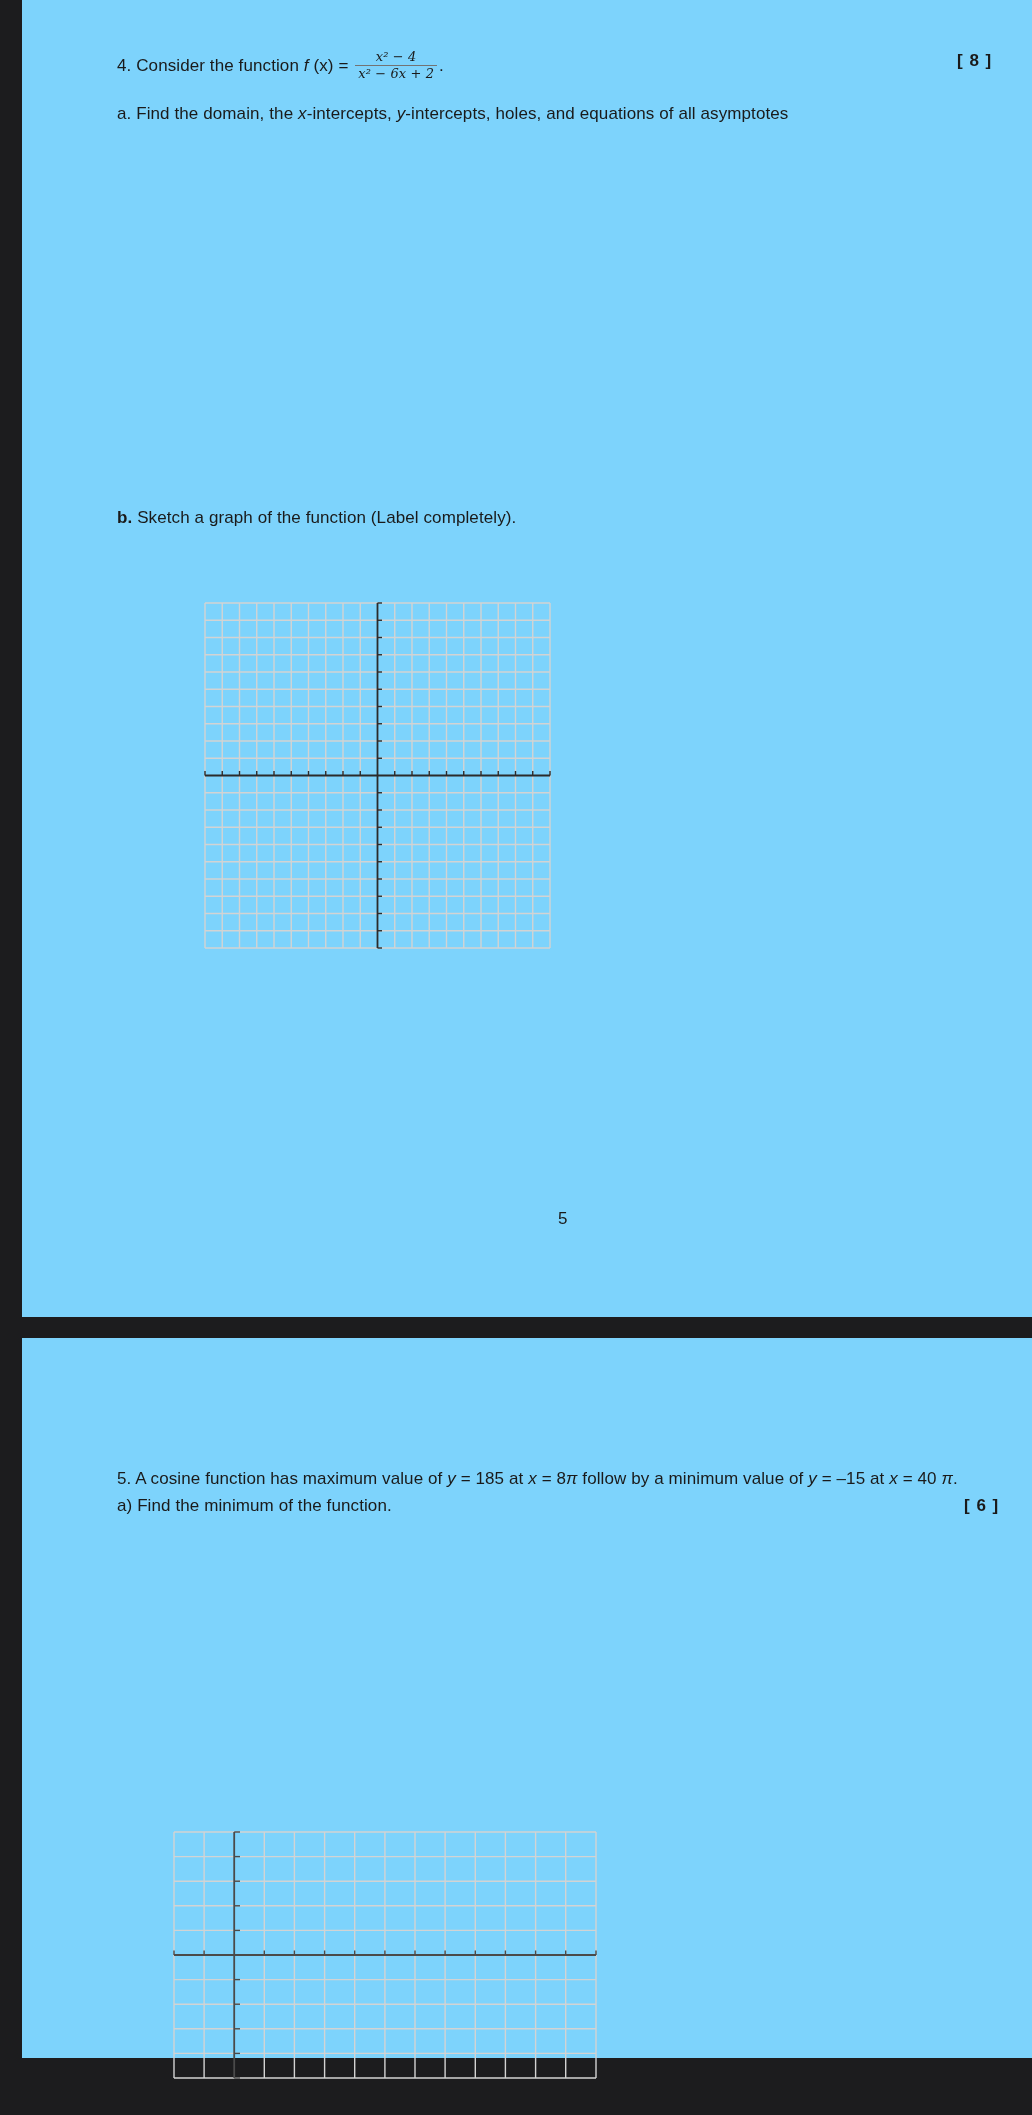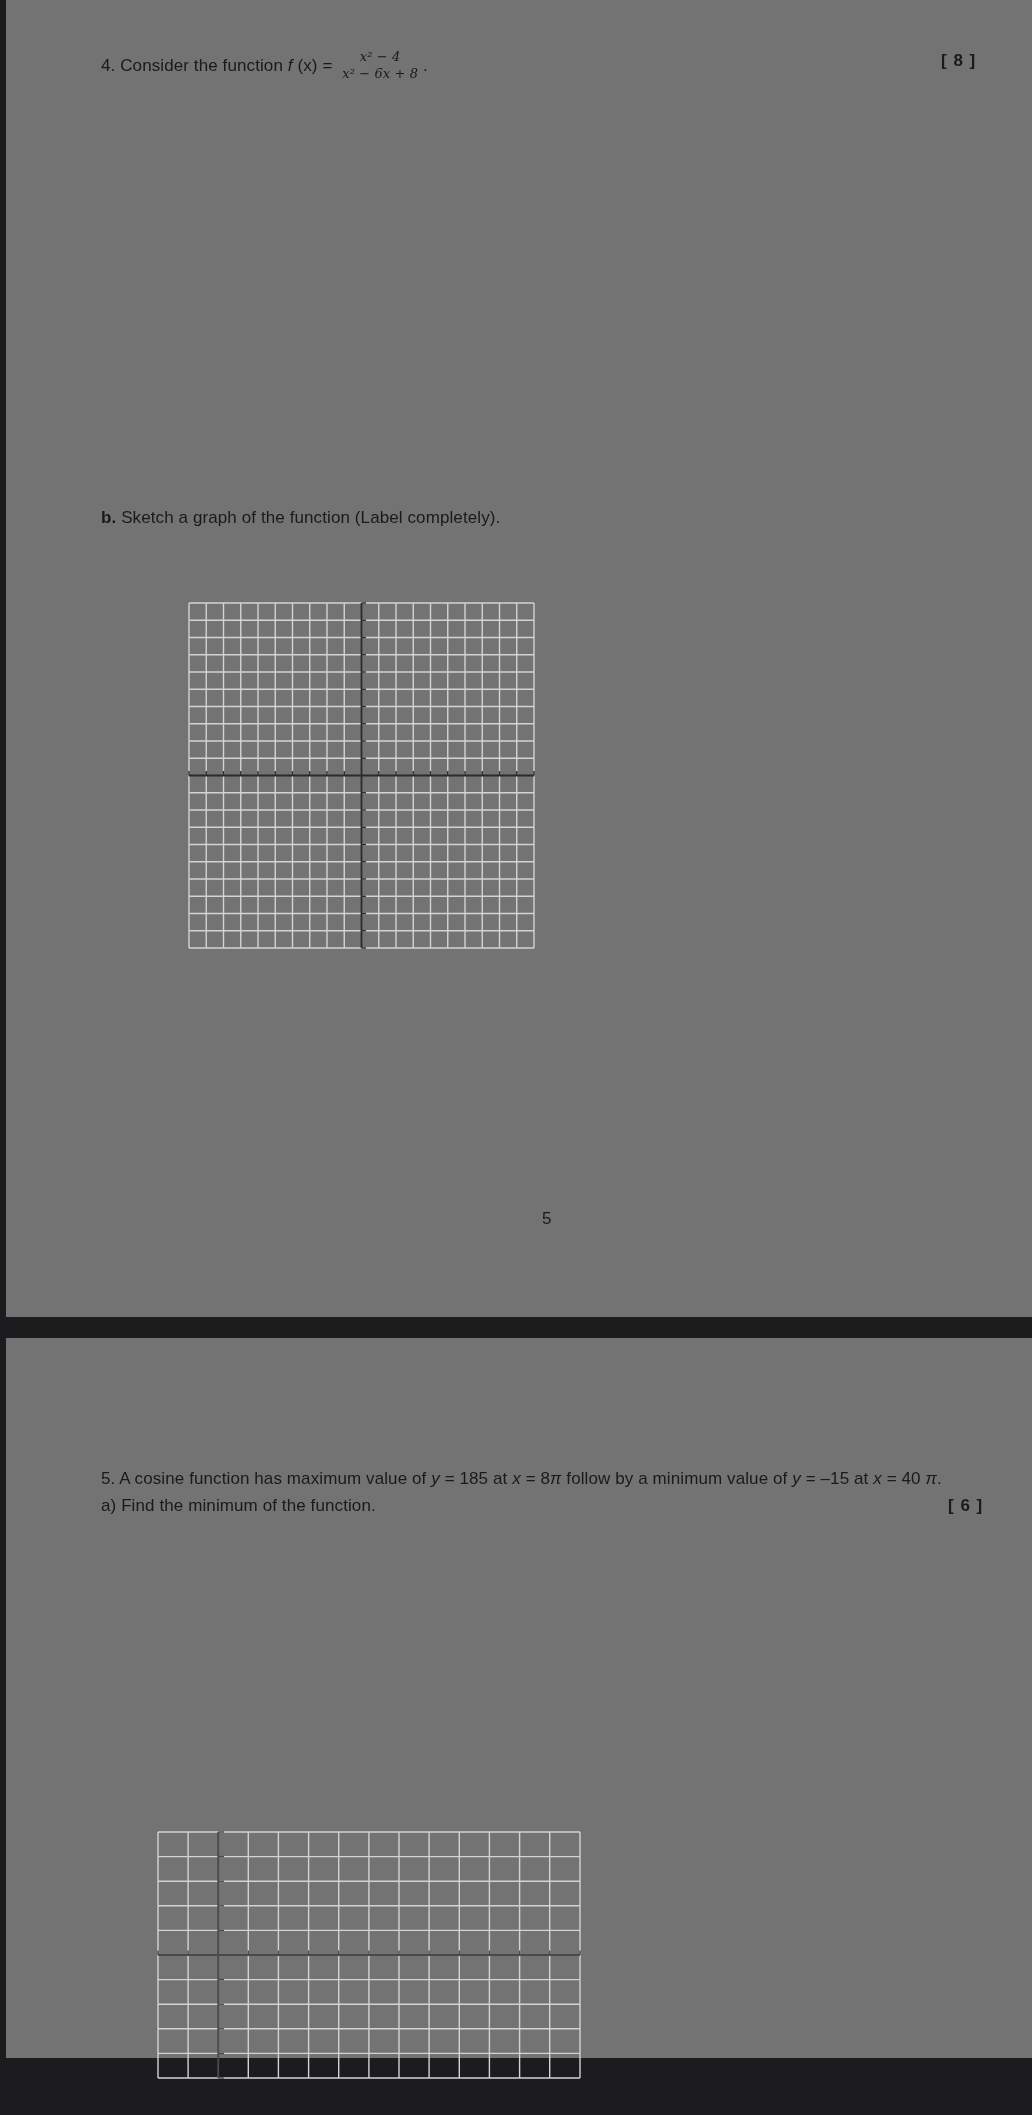--- a/index.html
+++ b/index.html
@@ -3,21 +3,21 @@
   <meta charset="utf-8">
   <style>
     html, body { margin: 0; padding: 0; }
     body {
       width: 1032px; height: 2115px; position: relative; overflow: hidden;
       background: #1c1c1e;
       font-family: "Liberation Sans", sans-serif;
       color: #1a1a1a;
     }
     .page {
-      position: absolute; left: 6px; right: 0; background: #737373;
+      position: absolute; left: 22px; right: 0; background: #7dd3fc;
     }
     #page1 { top: 0; height: 1317px; }
     #page2 { top: 1338px; height: 720px; }
     .txt {
       position: absolute; font-size: 17px; line-height: 20px; white-space: nowrap;
       letter-spacing: 0.1px;
     }
     .ital { font-style: italic; }
     .marks { font-weight: bold; font-size: 17px; letter-spacing: 1px; }
     .frac {
@@ -29,25 +29,28 @@
     .frac .den { display: block; padding: 1px 3px 0 3px; }
     .grid { position: absolute; }
     .pagenum { position: absolute; font-size: 17px; }
   </style>
 </head>
 <body>
 
 <div class="page" id="page1">
 
   <div class="txt" style="left:95px; top:51px;">
-    <span>4. Consider the function </span><span class="ital">f</span><span> (x) = </span><span class="frac"><span class="num" style="font-style:italic;">x² − 4</span><span class="den" style="font-style:italic;">x² − 6x + 8</span></span><span>.</span>
+    <span>4. Consider the function </span><span class="ital">f</span><span> (x) = </span><span class="frac"><span class="num" style="font-style:italic;">x² − 4</span><span class="den" style="font-style:italic;">x² − 6x + 2</span></span><span>.</span>
   </div>
 
   <div class="txt marks" style="left:935px; top:51px;">[ 8 ]</div>
 
+  <div class="txt" style="left:95px; top:104px;">
+    <span>a. Find the domain, the </span><span class="ital">x</span><span>-intercepts, </span><span class="ital">y</span><span>-intercepts, holes, and equations of all asymptotes</span>
+  </div>
 
   <div class="txt" style="left:95px; top:508px;">
     <span style="font-weight:bold;">b.</span><span> Sketch a graph of the function (Label completely).</span>
   </div>
 
   <svg class="grid" style="left:182px; top:602px;" width="347" height="347" viewBox="0 0 347 347">
     <g stroke="#d3d3d3" stroke-width="1.4">
       <line x1="1" y1="1" x2="346" y2="1"></line>
         <line x1="1" y1="18.25" x2="346" y2="18.25"></line>
         <line x1="1" y1="35.5" x2="346" y2="35.5"></line>

